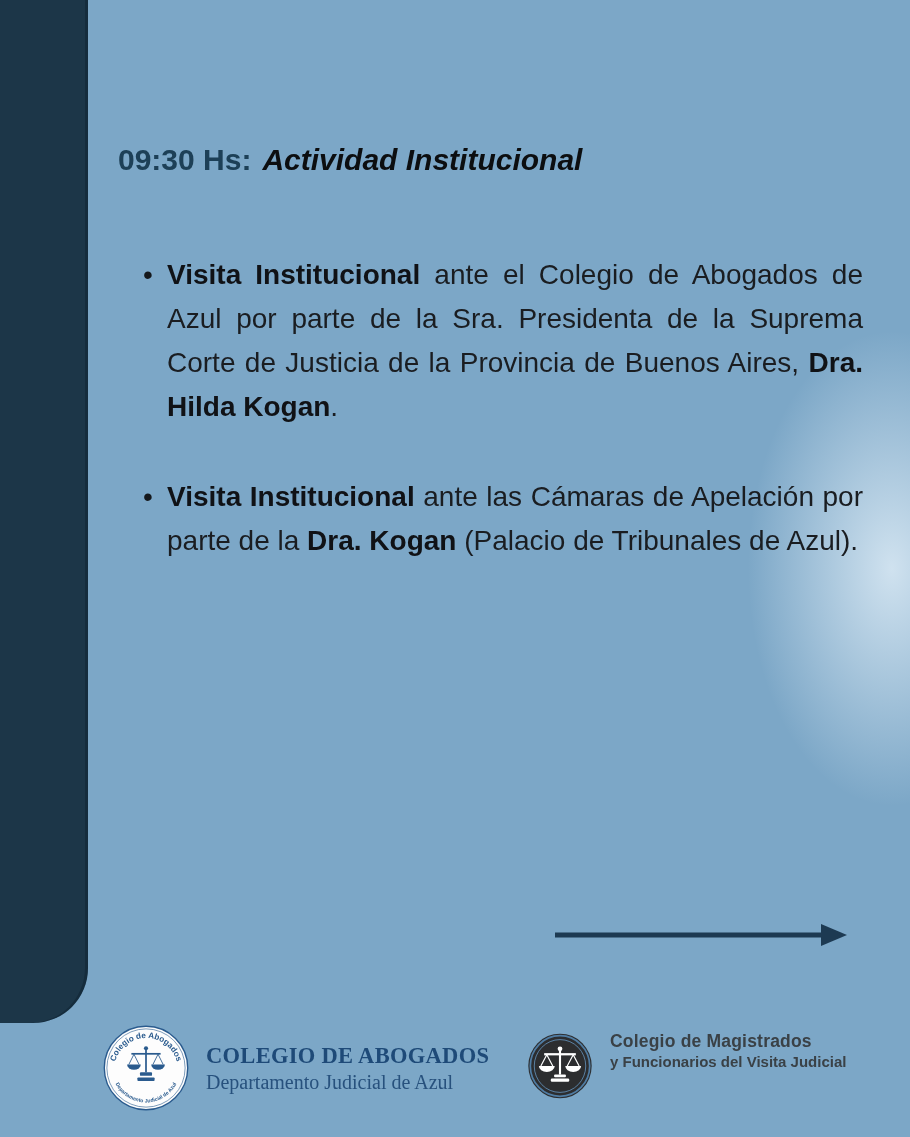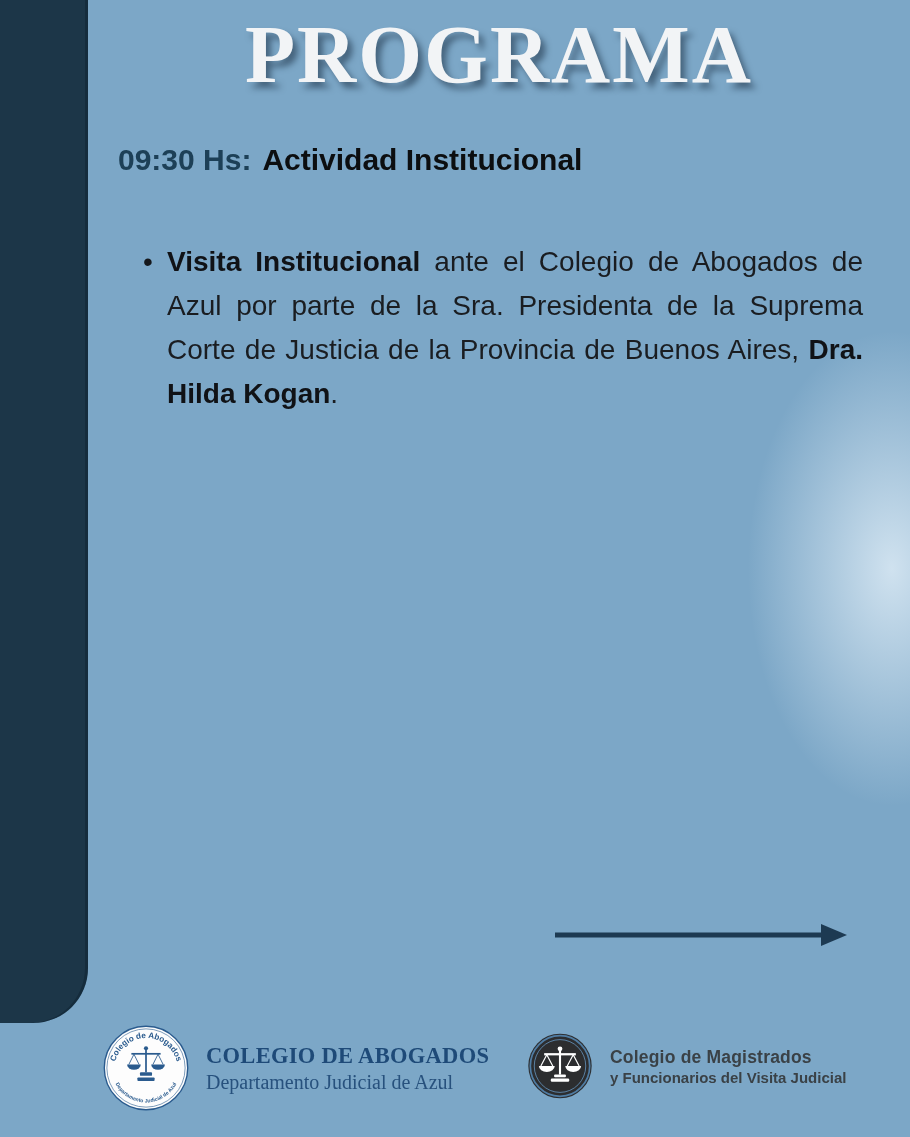--- a/index.html
+++ b/index.html
@@ -38,25 +38,25 @@
   }
 
   .schedule {
     position: absolute;
     left: 118px; top: 143px;
     font-size: 30px;
     font-weight: 700;
     white-space: nowrap;
   }
   .schedule .time { color: #1d4057; margin-right: 11px; }
-  .schedule .activity { color: #0c0e10; }
+  .schedule .activity { color: #0c0e10; font-style: italic; }
 
   .bullets {
     position: absolute;
-    left: 143px; top: 240px;
+    left: 143px; top: 253px;
     width: 720px;
     list-style: none;
     font-size: 28px;
     line-height: 44px;
     color: #1a1d21;
     text-align: justify;
   }
   .bullets li {
     position: relative;
     padding-left: 24px;
@@ -93,43 +93,43 @@
     font-family: "Liberation Serif", serif;
     font-size: 20px;
     color: #27517d;
     margin-top: 2px;
   }
 
   .footer-right {
     position: absolute;
     left: 527px; top: 1031px;
     display: flex;
-    align-items: center;
+    align-items: flex-start;
     gap: 17px;
     color: #3a4146;
   }
   .footer-right .fr1 { font-size: 17.5px; font-weight: 700; letter-spacing: 0.2px; }
   .footer-right .fr2 { font-size: 15px; font-weight: 700; margin-top: 1px; }
   .footer-right .fr3 { font-size: 21px; font-weight: 700; margin-top: 1px; }
 </style>
 </head>
 <body>
 
 <div class="poster">
 
   <div class="left-bar"></div>
 
-  <h1 class="title">PROGRAMA</h1>
 
   <div class="schedule">
     <span class="time">09:30 Hs:</span><span class="activity">Actividad Institucional</span>
   </div>
 
   <ul class="bullets">
       <li><span class="b">Visita Institucional</span><span> ante el Colegio de Abogados de Azul por parte de la Sra. Presidenta de la Suprema Corte de Justicia de la Provincia de Buenos Aires, </span><span class="b">Dra. Hilda Kogan</span><span>.</span></li>
+      <li><span class="b">Visita Institucional</span><span> ante las Cámaras de Apelación por parte de la </span><span class="b">Dra. Kogan</span><span> (Palacio de Tribunales de Azul).</span></li>
     </ul>
 
   <svg class="arrow" width="298" height="26" viewBox="0 0 298 26">
     <line x1="2" y1="13" x2="270" y2="13" stroke="#1d3a52" stroke-width="5"></line>
     <polygon points="268,2 294,13 268,24" fill="#1d3a52"></polygon>
   </svg>
 
   <div class="footer-left">
     <svg width="86" height="86" viewBox="0 0 100 100">
       <circle cx="50" cy="50" r="48.5" fill="#fdfdfd" stroke="#2a5b8e" stroke-width="1.6"></circle>

